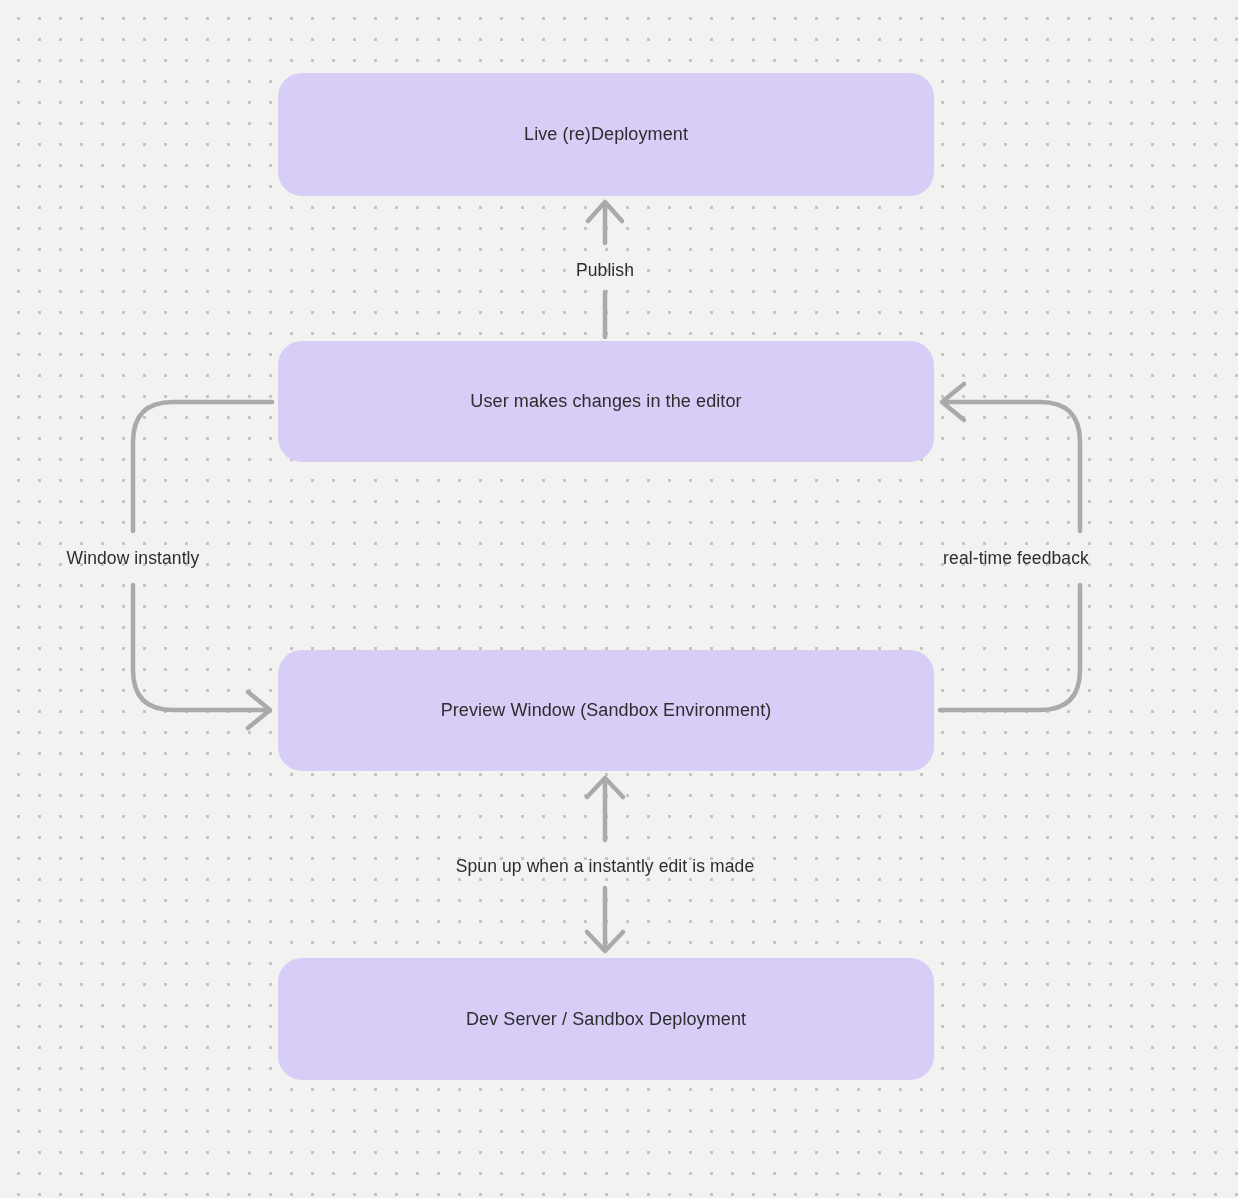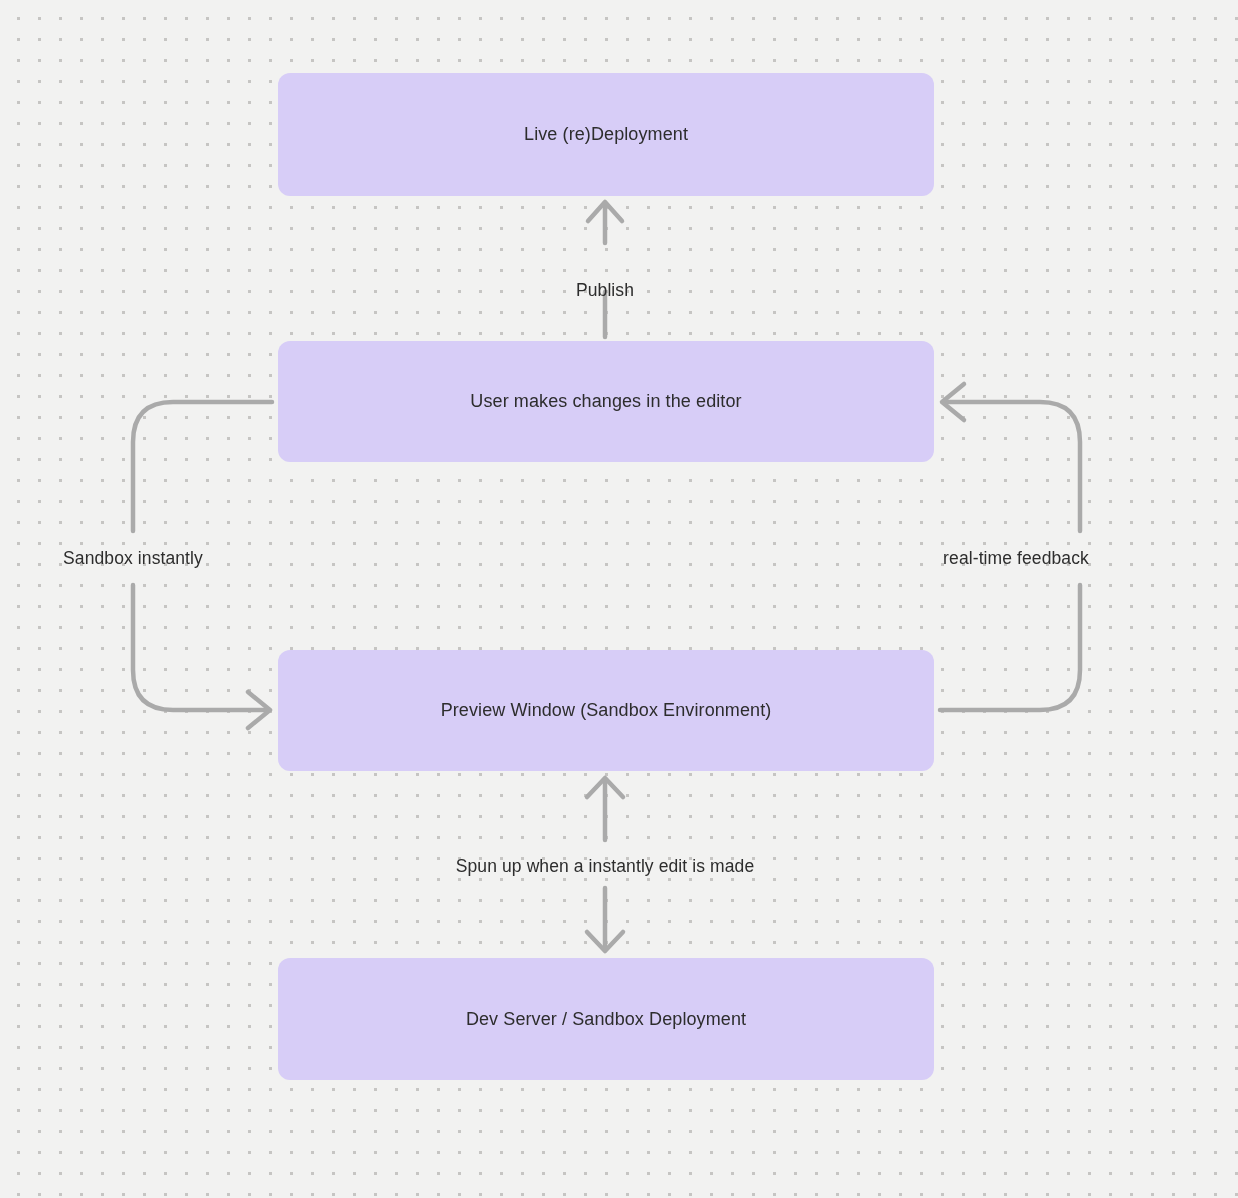--- a/index.html
+++ b/index.html
@@ -30,41 +30,41 @@
     stroke-width: 4.5;
     stroke-linecap: round;
     stroke-linejoin: round;
   }
   .node {
     position: absolute;
     left: 278px;
     width: 656px;
     height: 122px;
     background: #d7cdf7;
-    border-radius: 12px;
+    border-radius: 24px;
     display: flex;
     align-items: center;
     justify-content: center;
     color: #2d2d2d;
     font-size: 18px;
     letter-spacing: 0.1px;
   }
   .node-1 { top: 73px;  height: 123px; }
   .node-2 { top: 341px; height: 121px; }
   .node-3 { top: 650px; height: 121px; }
   .node-4 { top: 958px; }
   .edge-label {
     position: absolute;
     transform: translate(-50%, -50%);
     white-space: nowrap;
     color: #2d2d2d;
     font-size: 17.5px;
     letter-spacing: 0.1px;
   }
-  .lbl-publish  { left: 605px;  top: 270px; margin-top: 20px; }
+  .lbl-publish  { left: 605px;  top: 270px; }
   .lbl-updates  { left: 133px;  top: 558px; }
   .lbl-realtime { left: 1016px; top: 558px; }
   .lbl-spunup   { left: 605px;  top: 866px; }
 </style>
 </head>
 <body>
 
 <div id="canvas">
 
   <svg id="edges" viewBox="0 0 1238 1198" xmlns="http://www.w3.org/2000/svg">
@@ -97,17 +97,17 @@
 
   <div class="node node-3">
     <span>Preview Window (Sandbox Environment)</span>
   </div>
 
   <div class="node node-4">
     <span>Dev Server / Sandbox Deployment</span>
   </div>
 
   <div class="edge-label lbl-publish">Publish</div>
-  <div class="edge-label lbl-updates">Sandbox instantly</div>
+  <div class="edge-label lbl-updates">Window instantly</div>
   <div class="edge-label lbl-realtime">real-time feedback</div>
   <div class="edge-label lbl-spunup">Spun up when a instantly edit is made</div>
 
 </div>
 
 </body></html>

